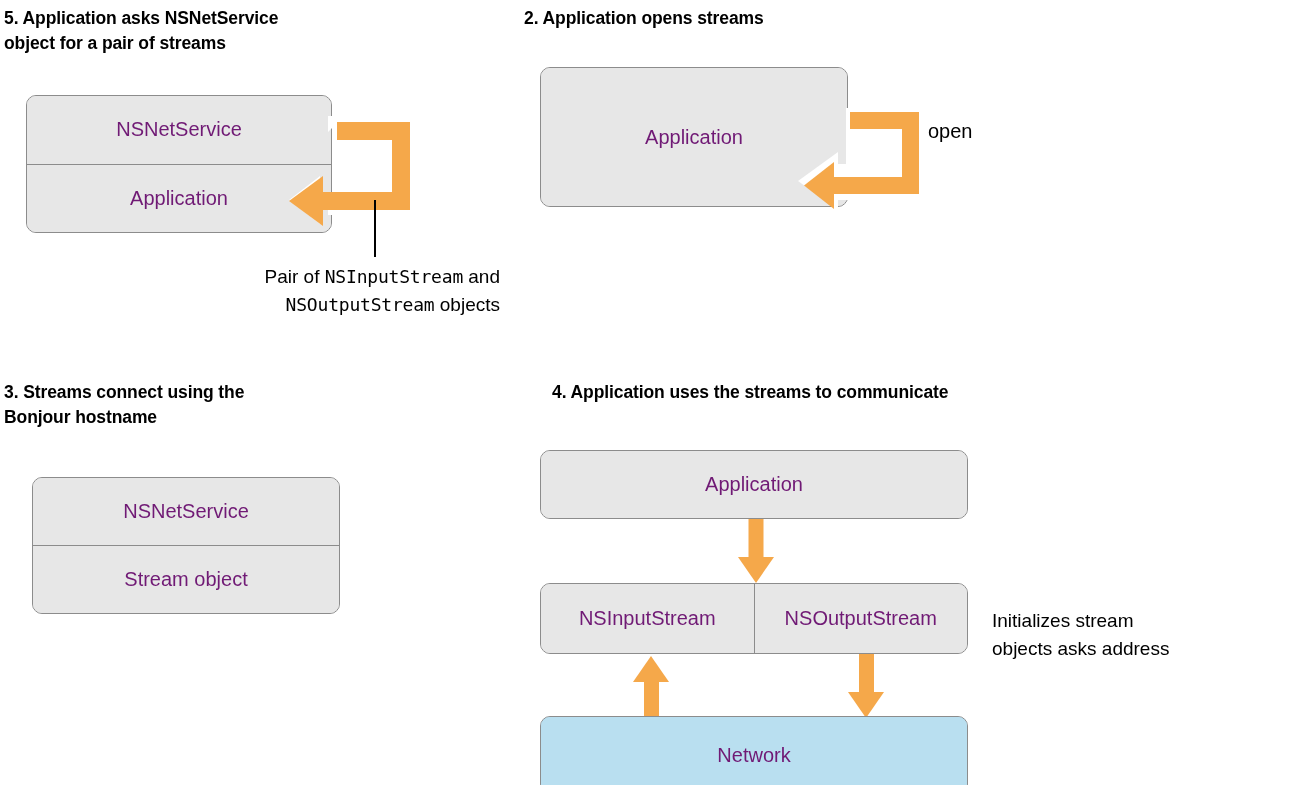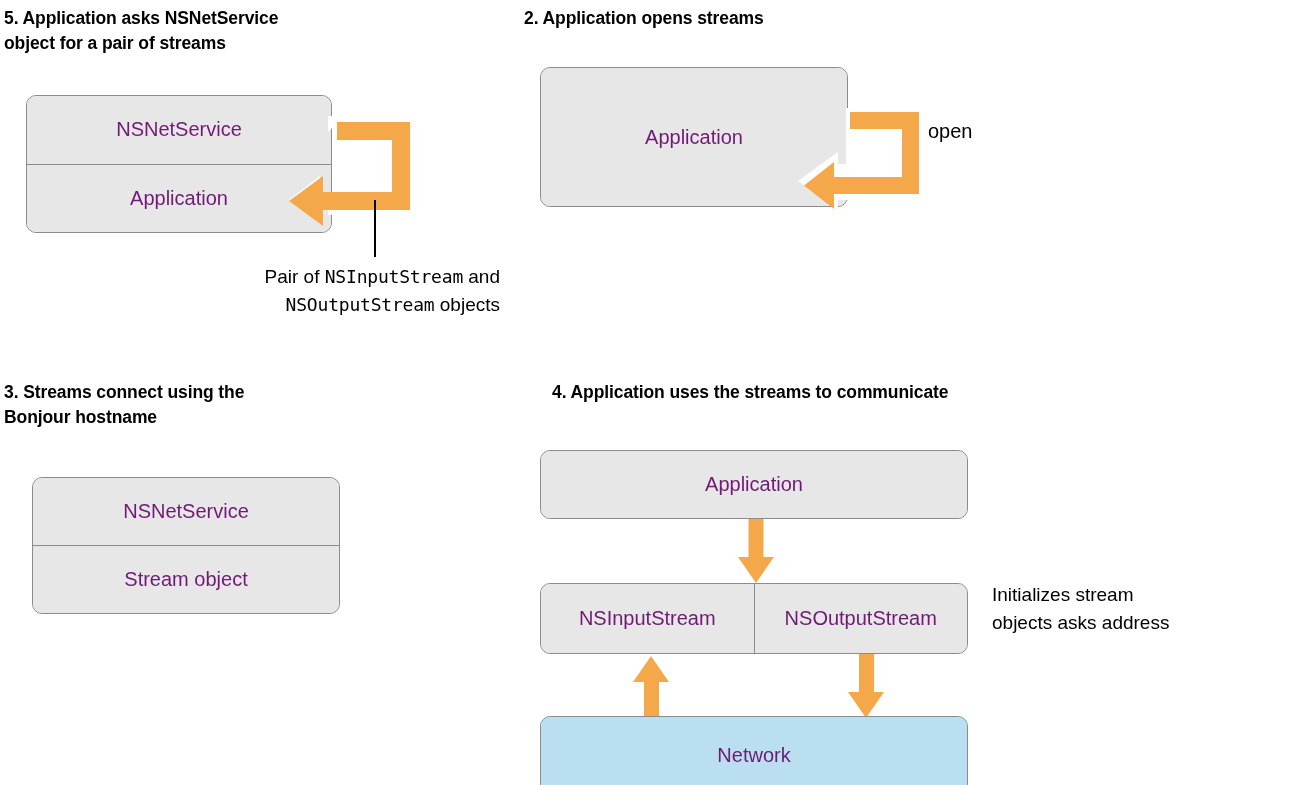--- a/index.html
+++ b/index.html
@@ -185,17 +185,17 @@
     <g fill="#f5a84a">
       <rect x="14" y="0" width="15" height="42"></rect>
       <polygon points="3,38 39,38 21,64"></polygon>
     </g>
   </svg>
 
   <div class="stack blue" style="left:540px; top:716px; width:428px; height:78px;">
     <div class="stack-cell">Network</div>
   </div>
 
-  <div class="note" style="left:992px; top:581px; width:300px;">
+  <div class="note" style="left:992px; top:607px; width:300px;">
     <div>Initializes stream</div>
     <div>objects asks address</div>
   </div>
 </div>
 
 </body></html>

